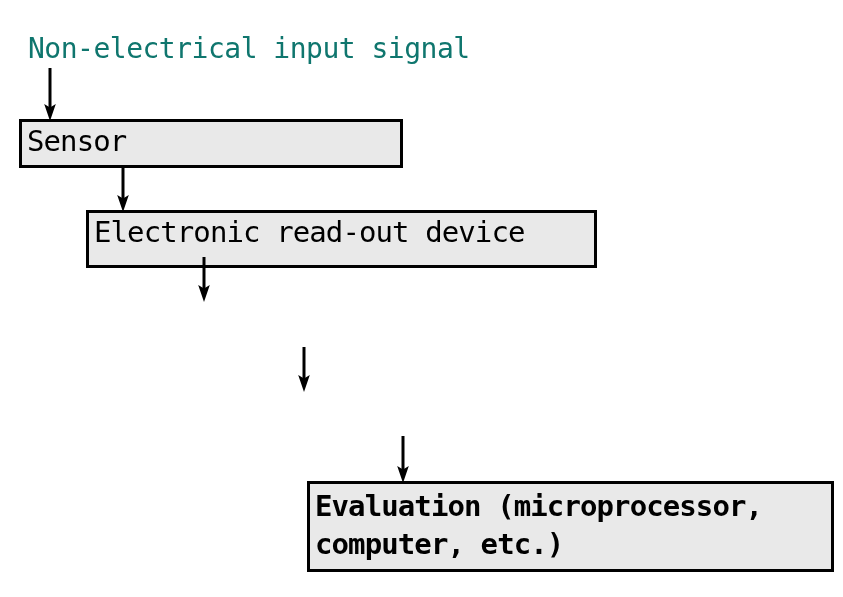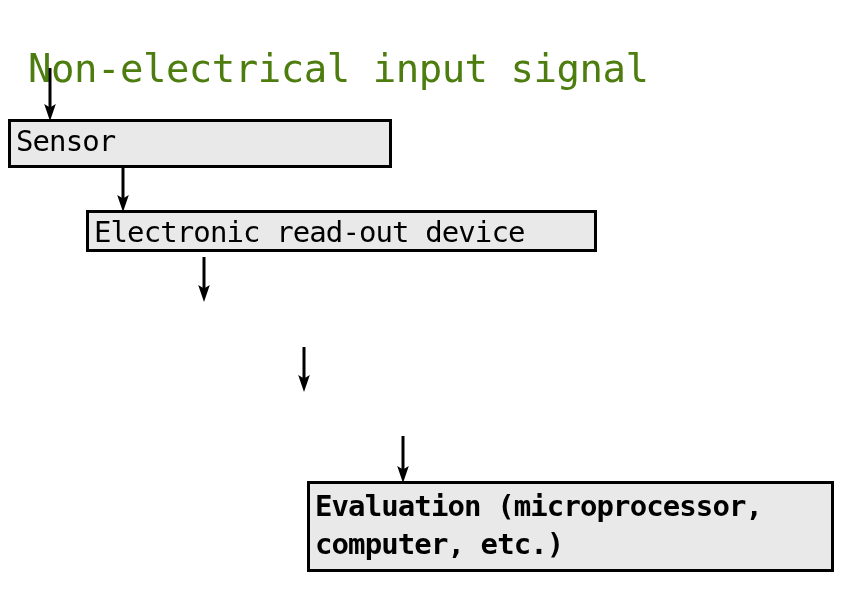--- a/index.html
+++ b/index.html
@@ -14,27 +14,26 @@
     width: 843px;
     height: 597px;
     background: #ffffff;
     overflow: hidden;
     font-family: "DejaVu Sans Mono", "Liberation Mono", monospace;
   }
 
   
   .free-label {
     position: absolute;
-    color: #4d7c0f;
-    font-size: 39px;
+    color: #0f766e;
+    font-size: 28px;
     line-height: 34px;
     letter-spacing: -0.5px;
     white-space: nowrap;
     font-family: "DejaVu Sans Mono", "Liberation Mono", monospace;
-    margin-top: 20px;
   }
 
   
   .block {
     position: absolute;
     box-sizing: border-box;
     background: #e9e9e9;
     border: 3px solid #000000;
     display: flex;
     align-items: flex-start;
@@ -73,32 +72,32 @@
 
   <div class="free-label" style="left:28px; top:32px;">Non-electrical input signal</div>
 
   <div class="arrow" style="left:40px; top:68px;">
     <svg width="20" height="54" viewBox="0 0 20 54">
       <line x1="10" y1="0" x2="10" y2="47" stroke="#000000" stroke-width="3"></line>
       <polygon points="10,53 4.2,36 10,39.5 15.8,36" fill="#000000"></polygon>
     </svg>
   </div>
 
-  <div class="block" style="left:8px; top:119px; width:384px; height:49px;">
+  <div class="block" style="left:19px; top:119px; width:384px; height:49px;">
     <span class="block-label">Sensor</span>
   </div>
 
   <div class="arrow" style="left:113px; top:166px;">
     <svg width="20" height="48" viewBox="0 0 20 48">
       <line x1="10" y1="0" x2="10" y2="40" stroke="#000000" stroke-width="3"></line>
       <polygon points="10,46 4.2,29 10,32.5 15.8,29" fill="#000000"></polygon>
     </svg>
   </div>
 
-  <div class="block" style="left:86px; top:210px; width:511px; height:42px;">
+  <div class="block" style="left:86px; top:210px; width:511px; height:58px;">
     <span class="block-label">Electronic read-out device</span>
   </div>
 
   <div class="arrow" style="left:194px; top:257px;">
     <svg width="20" height="47" viewBox="0 0 20 47">
       <line x1="10" y1="0" x2="10" y2="39" stroke="#000000" stroke-width="3"></line>
       <polygon points="10,45 4.2,28 10,31.5 15.8,28" fill="#000000"></polygon>
     </svg>
   </div>
 

